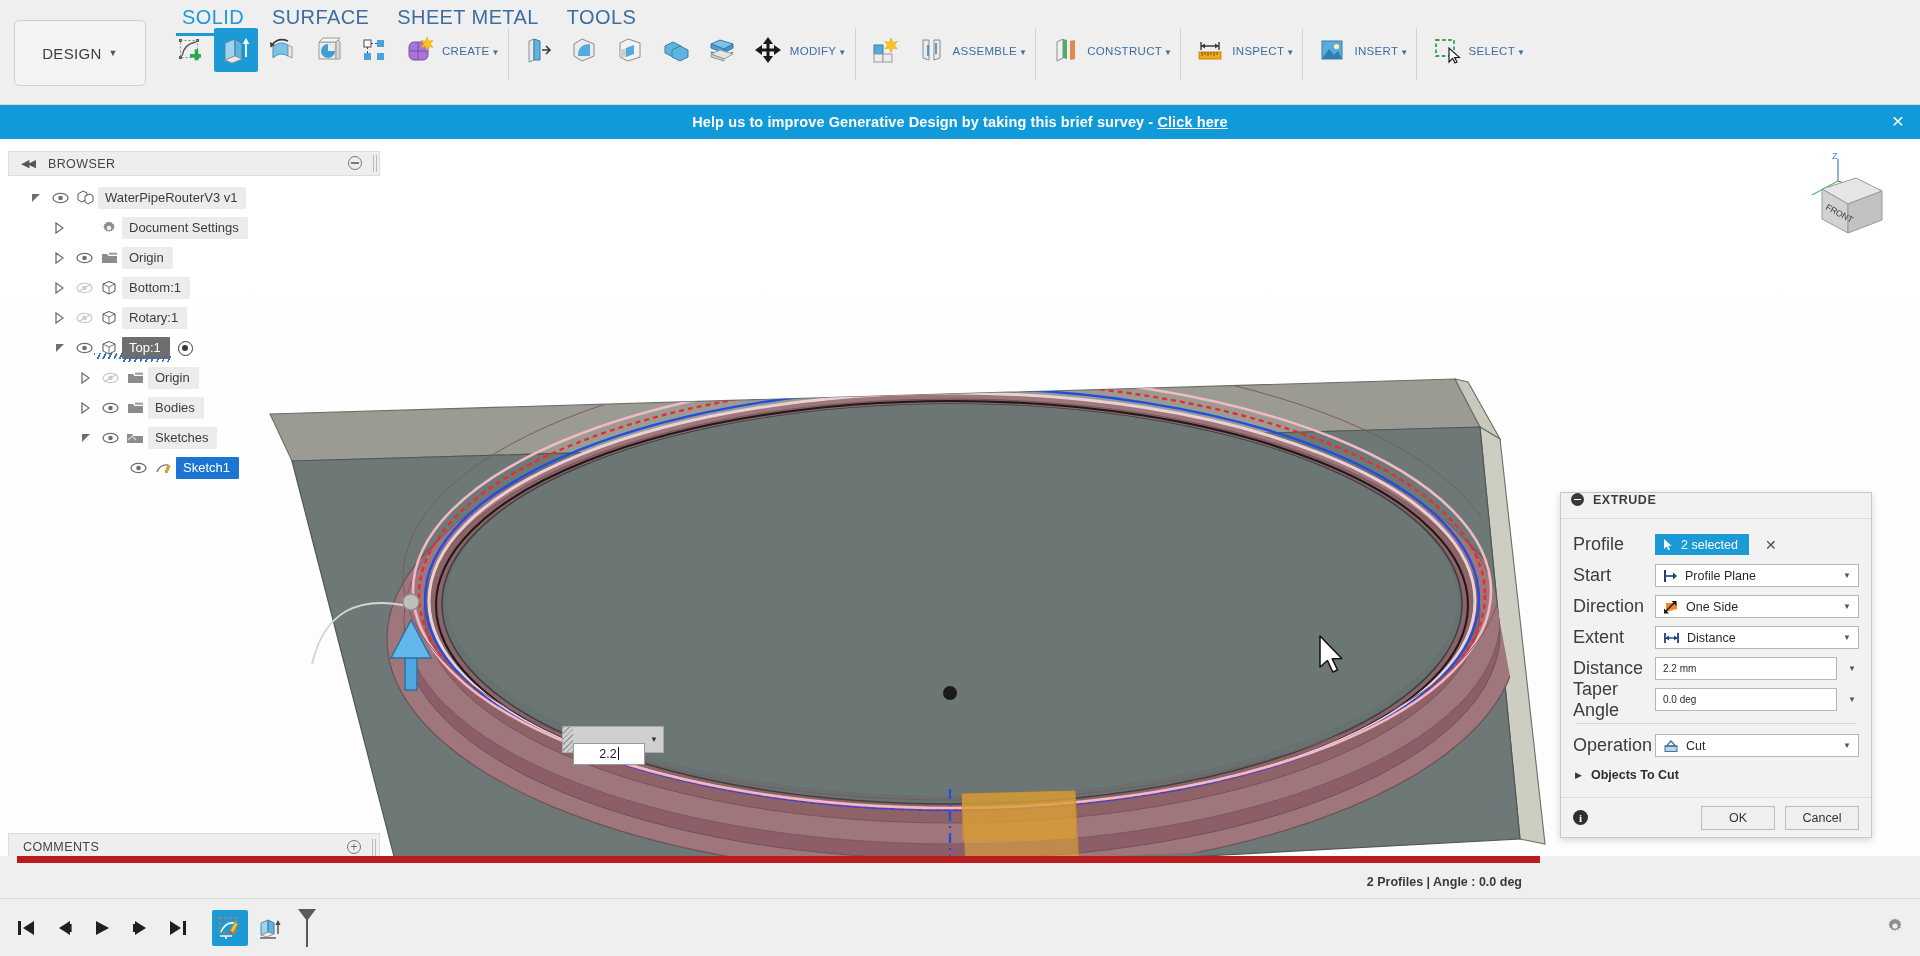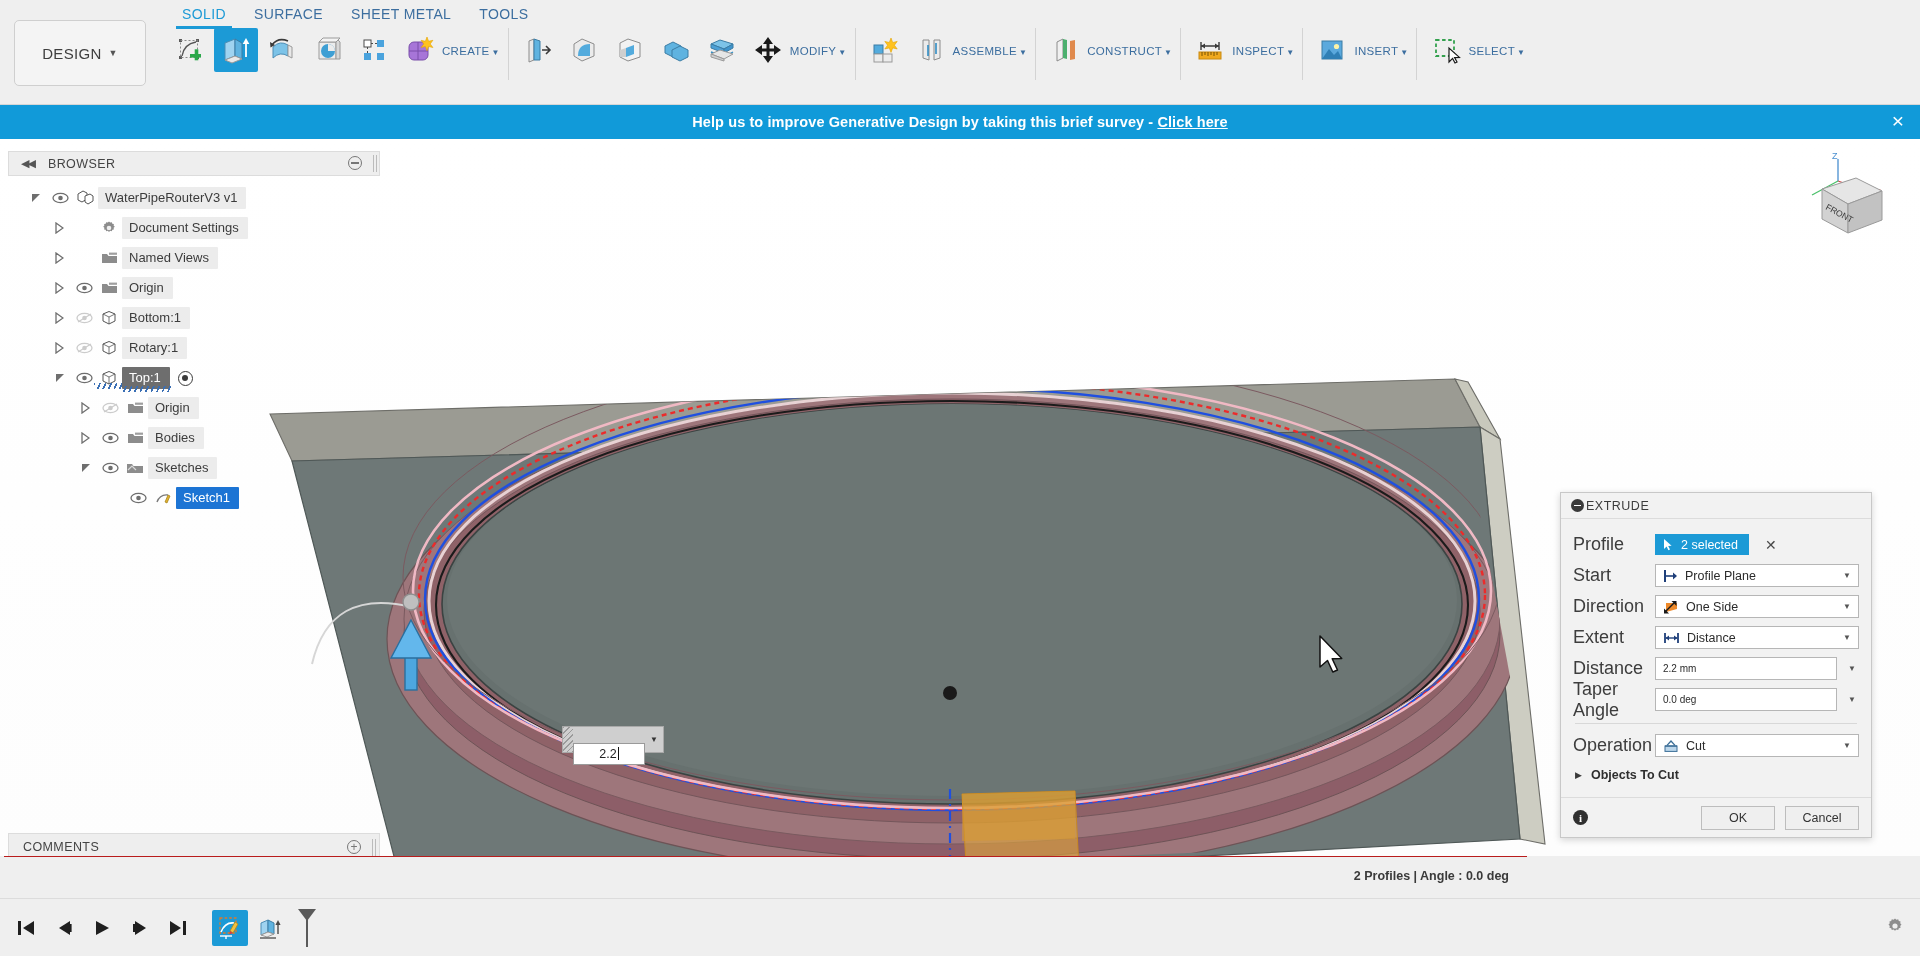--- a/index.html
+++ b/index.html
@@ -19,21 +19,21 @@
   .design-btn {
     position: absolute; left: 14px; top: 20px; width: 132px; height: 66px;
     border: 1px solid #cfcfcf; border-radius: 5px; background: #f4f4f4;
     display: flex; align-items: center; justify-content: center;
     font-size: 15px; color: #3e3e3e; letter-spacing: .3px;
   }
   .design-btn .caret { margin-left: 7px; font-size: 9px; color: #555; }
 
   .tabs { position: absolute; left: 168px; top: 2px; display: flex; gap: 0; }
   .tab {
-    font-size: 14px; color: #3c6e9f; padding: 4px 14px 7px 14px;
+    font-size: 20px; color: #3c6e9f; padding: 4px 14px 7px 14px;
     letter-spacing: .4px; position: relative; cursor: default;
   }
   .tab.active { color: #1c9ad6; }
   .tab.active::after {
     content: ""; position: absolute; left: 8px; right: 8px; bottom: 0;
     height: 3px; background: #1c9ad6;
   }
 
   .groups { position: absolute; left: 160px; top: 26px; display: flex; align-items: flex-start; }
   .group { display: flex; flex-direction: row; align-items: center; position: relative; padding: 0 8px; }
@@ -119,22 +119,22 @@
 
   
   .viewcube { position: absolute; right: 28px; top: 12px; width: 120px; height: 105px; }
 
   
   .dlg {
     position: absolute; left: 1560px; top: 353px; width: 312px;
     background: #f2f2f2; border: 1px solid #c8c8c8;
     box-shadow: 0 2px 7px rgba(0,0,0,.17); z-index: 40; font-size: 12.5px; color: #333;
   }
-  .dlg-hdr { height: 26px; display: flex; align-items: center; gap: 2px; padding-left: 10px;
-    border-bottom: 1px solid #dcdcdc; background: #f2f2f2; }
+  .dlg-hdr { height: 26px; display: flex; gap: 9px; padding-left: 10px;
+    border-bottom: 1px solid #dcdcdc; background: #f2f2f2; font-weight: bold; }
   .dlg-hdr .min { width: 13px; height: 13px; border-radius: 50%; background: #3a3a3a;
     display:flex; align-items:center; justify-content:center; }
   .dlg-hdr .min i { width: 7px; height: 1.6px; background: #fff; display:block; }
   .dlg-hdr .t { font-size: 12.5px; color: #3d3d3d; letter-spacing: .5px; }
   .dlg-body { padding: 10px 12px 6px 12px; }
   .row { display: flex; align-items: center; height: 31px; }
   .rlabel { width: 82px; font-size: 18px; color: #3d3d3d; }
   .sel-btn {
     height: 21px; background: #1c9ad6; color: #fff; display: inline-flex; align-items: center;
     gap: 7px; padding: 0 11px 0 8px; font-size: 12.5px;
@@ -170,22 +170,22 @@
   .dimbox { position: absolute; left: 562px; top: 587px; display: flex; align-items: center;
     background: #cfcfcf; border: 1px solid #a9a9a9; height: 27px; z-index: 30; }
   .dimgrip { width: 10px; height: 25px; background: repeating-linear-gradient(135deg,#9a9a9a 0 1px,transparent 1px 4px); }
   .diminput { width: 72px; height: 22px; background: #fff; border: 1px solid #9a9a9a;
     display: flex; align-items: center; justify-content: center; font-size: 12.5px; color: #222; position: relative; margin-top: 28px; }
   .caretbar { display:inline-block; width:1px; height: 13px; background:#111; margin-left:1px; }
   .dimarr { width: 18px; text-align: center; font-size: 8px; color: #333; }
 
   
   .statusbar {
-    position: absolute; top: 856px; left: 4px; width: 1523px; height: 42px;
-    background: #efefef; border-top: 1px solid #b91c1c;
+    position: absolute; top: 856px; left: 17px; width: 1523px; height: 42px;
+    background: #efefef; border-top: 7px solid #b91c1c;
   }
   .status-right { position: absolute; right: 18px; top: 12px; font-size: 12.5px;
     color: #3a3a3a; font-weight: bold; }
 
   
   .timeline {
     position: absolute; top: 898px; left: 0; width: 1920px; height: 58px;
     background: #efefef; border-top: 1px solid #dcdcdc; display: flex; align-items: center;
   }
   .tl-ctrls { display: flex; align-items: center; gap: 14px; padding-left: 14px; }
@@ -515,35 +515,20 @@
           <span class="eye"></span>
           <span class="ticon">
             <svg width="16" height="16" viewBox="0 0 16 16">
                 <path d="M8 1.5 l1.2 1.1 1.6-.4 .5 1.5 1.6 .3 -.3 1.6 1.2 1.1 -1.2 1.1 .3 1.6 -1.6 .3 -.5 1.5 -1.6-.4 -1.2 1.1 -1.2-1.1 -1.6 .4 -.5-1.5 -1.6-.3 .3-1.6 -1.2-1.1 1.2-1.1 -.3-1.6 1.6-.3 .5-1.5 1.6 .4 Z" fill="#8c8c8c"></path>
                 <circle cx="8" cy="8" r="2.3" fill="#eee"></circle>
               </svg>
           </span>
           <span class="tlabel">Document Settings</span>
         </div>
 
-        <div class="trow" style="padding-left:46px">
-          <span class="arrow">
-            <svg width="10" height="12" viewBox="0 0 10 12">
-                <path d="M2 1 L9 6 L2 11 Z" fill="none" stroke="#6e6e6e" stroke-width="1.3"></path>
-              </svg>
-          </span>
-          <span class="eye"></span>
-          <span class="ticon">
-            <svg width="17" height="14" viewBox="0 0 17 14">
-                <path d="M1 3 H6 L7.5 5 H16 V12 H1 Z" fill="#8c8c8c"></path>
-                <rect x="8" y="1.6" width="8" height="2.2" fill="#9f9f9f"></rect>
-              </svg>
-          </span>
-          <span class="tlabel">Named Views</span>
-        </div>
 
         <div class="trow" style="padding-left:46px">
           <span class="arrow">
             <svg width="10" height="12" viewBox="0 0 10 12">
                 <path d="M2 1 L9 6 L2 11 Z" fill="none" stroke="#6e6e6e" stroke-width="1.3"></path>
               </svg>
           </span>
           <span class="eye">
             <svg width="17" height="12" viewBox="0 0 17 12">
                 <ellipse cx="8.5" cy="6" rx="7.5" ry="4.6" fill="none" stroke="#6e6e6e" stroke-width="1.3"></ellipse>

